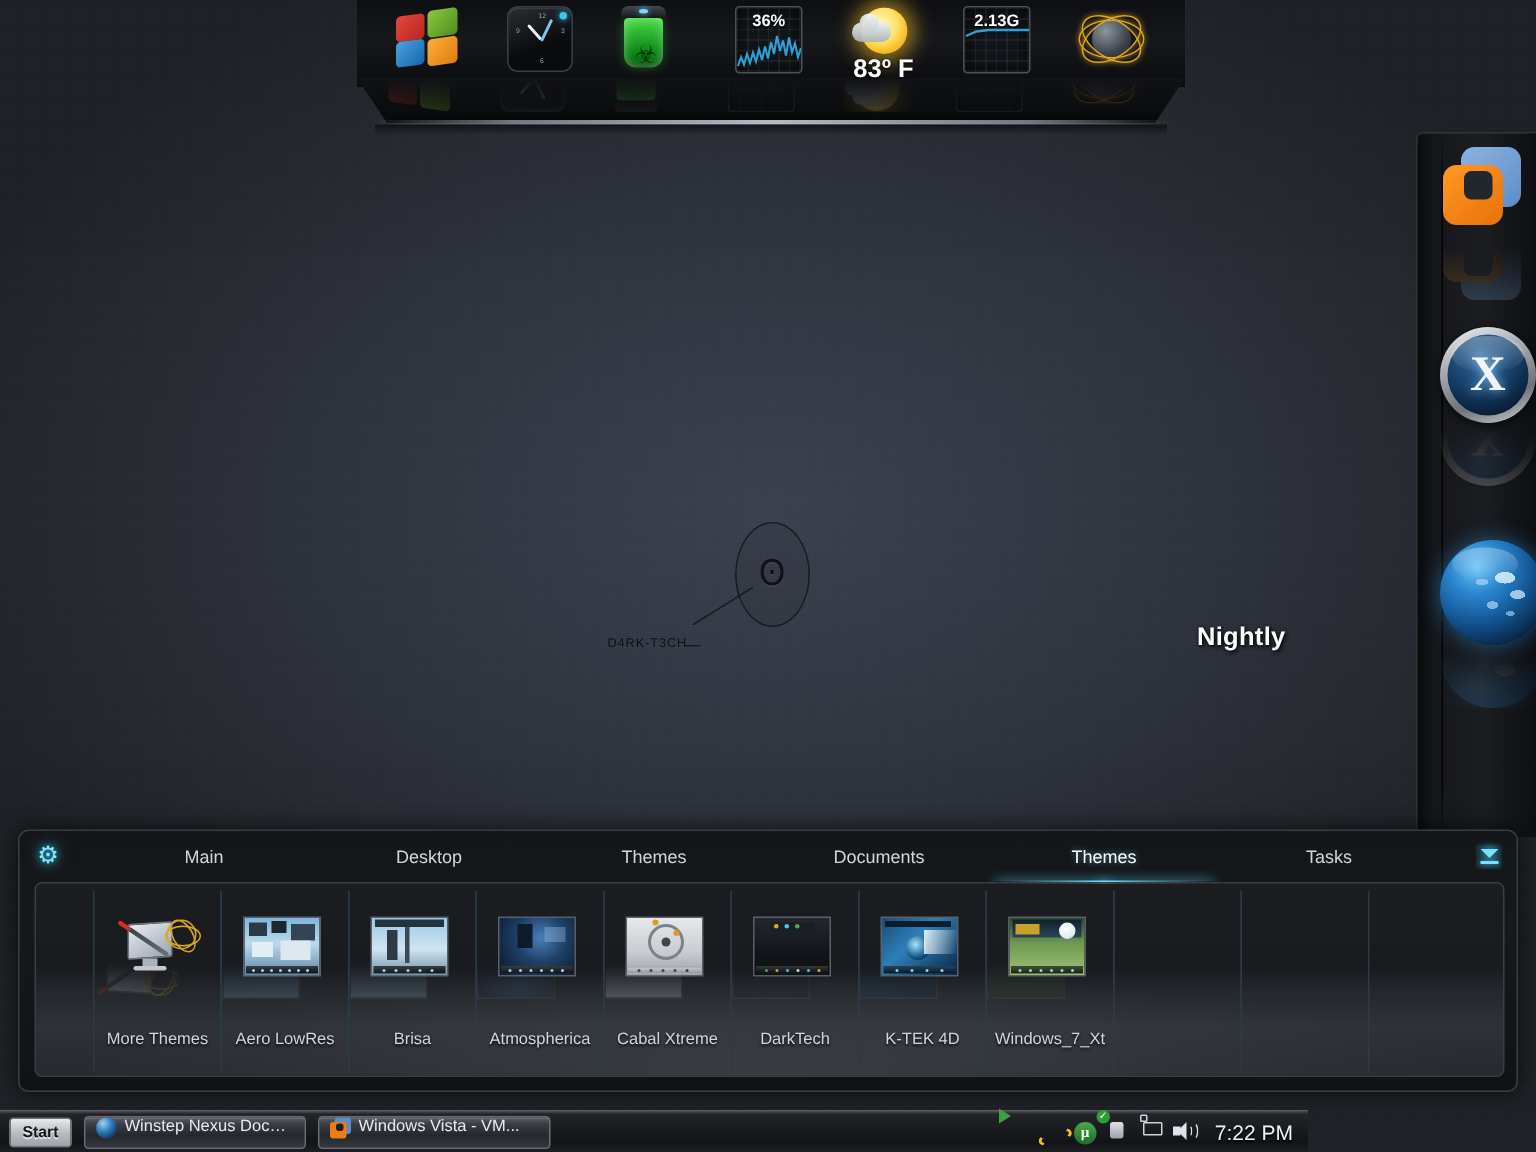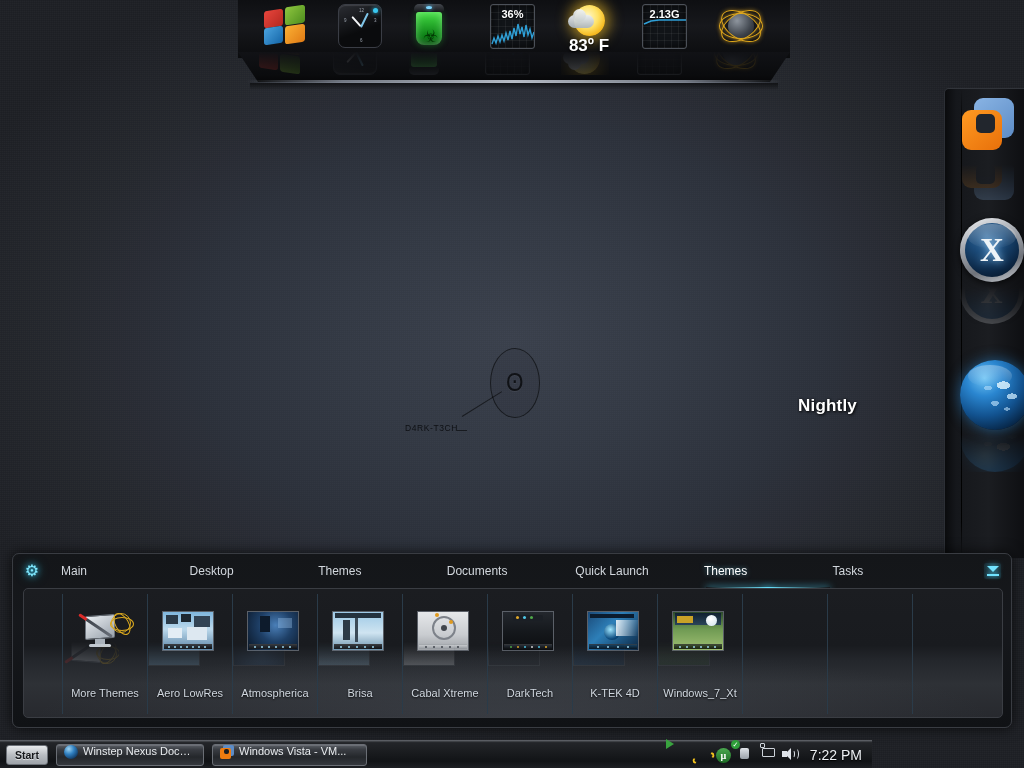--- a/index.html
+++ b/index.html
@@ -48,21 +48,21 @@
     position: absolute; left: 52px; top: 82px; width: 10px; height: 1px;
     background: rgba(0,0,0,.55);
   }
   #wall-text {
     position: absolute; left: 0px; top: 75px;
     font-size: 8.5px; letter-spacing: .6px;
     color: #0e1014; font-family: "Liberation Sans", sans-serif;
   }
 
   #nightly {
-    position: absolute; left: 798px; top: 396px;
+    position: absolute; left: 798px; top: 415px;
     font-size: 17px; font-weight: bold; color: #ffffff;
     text-shadow: 1px 1px 3px rgba(0,0,0,.9), 0 0 2px rgba(0,0,0,.6);
     letter-spacing: .2px;
   }
 
   
   #top-dock { position: absolute; left: 238px; top: 0px; width: 552px; height: 90px; }
   #top-shelf-top {
     position: absolute; left: 0; top: 0; width: 552px; height: 58px;
     background: linear-gradient(180deg,#0e0f12 0%, #17181c 45%, #0b0c0e 100%);
@@ -268,21 +268,21 @@
     position: absolute; left: 0; top: 0; width: 1000px; height: 34px;
     display: flex; align-items: center;
   }
   #gear-icon {
     position: absolute; left: 10px; top: 8px; width: 18px; height: 18px;
     color: #7fe8ff; font-size: 16px; line-height: 18px; text-align: center;
     text-shadow: 0 0 6px #35d2f5, 0 0 12px rgba(60,200,240,.6);
   }
   .tabs { position: absolute; left: 48px; top: 0; width: 900px; height: 34px; display: flex; }
   .tab {
-    flex: 1 1 0; height: 34px; display: flex; align-items: center; justify-content: flex-start;
+    flex: 1 1 0; height: 34px; display: flex; align-items: center; justify-content: center;
     font-size: 12px; color: #d2d7dd; position: relative; cursor: default;
   }
   .tab.active { color: #ffffff; text-shadow: 0 0 5px rgba(120,220,255,.55); }
   .tab.active .glow {
     position: absolute; left: 2px; right: 2px; bottom: -1px; height: 2px;
     background: linear-gradient(90deg, rgba(60,210,250,0), #6fe4ff 50%, rgba(60,210,250,0));
     box-shadow: 0 0 7px #4fd8fb;
   }
   .tab.active .tri {
     position: absolute; left: 50%; bottom: -8px; margin-left: -6px;
@@ -646,23 +646,20 @@
           </div>
         <div class="tab">
             <span>Desktop</span>
           </div>
         <div class="tab">
             <span>Themes</span>
           </div>
         <div class="tab">
             <span>Documents</span>
           </div>
-        <div class="tab">
-            <span>Quick Launch</span>
-          </div>
         <div class="tab active">
           <span>Themes</span>
           <span class="glow"></span>
           <span class="tri"></span>
         </div>
         <div class="tab">
             <span>Tasks</span>
           </div>
       </div>
 
@@ -719,62 +716,62 @@
           <div class="cell-refl">
             <div class="thumb" style="background:linear-gradient(180deg,#7fb6dd,#5f87a8);">
                 <div class="bar"></div>
               </div>
           </div>
           <div class="cell-label">Aero LowRes</div>
         </div>
 
         <div class="cell">
           <div class="cell-ico">
+            <div class="thumb" style="background:linear-gradient(180deg,#9dc9e6 0%,#cfe4f1 55%,#6e94ae 100%);">
+              <i style="position:absolute;left:2px;top:1px;width:46px;height:5px;background:#24323e;"></i>
+              <i style="position:absolute;left:10px;top:8px;width:7px;height:20px;background:#2c3a46;"></i>
+              <i style="position:absolute;left:22px;top:6px;width:3px;height:24px;background:#3b4a57;"></i>
+              <div class="bar">
+                  <i style="left:6px"></i>
+                  <i style="left:14px"></i>
+                  <i style="left:22px"></i>
+                  <i style="left:30px"></i>
+                  <i style="left:38px"></i>
+                </div>
+            </div>
+          </div>
+          <div class="cell-refl">
+            <div class="thumb" style="background:linear-gradient(180deg,#9dc9e6,#6e94ae);">
+                <div class="bar"></div>
+              </div>
+          </div>
+          <div class="cell-label">Brisa</div>
+        </div>
+
+        <div class="cell">
+          <div class="cell-ico">
             <div class="thumb" style="background:radial-gradient(circle at 55% 35%,#4a7fb8 0%,#1e3f66 45%,#0a1626 100%);">
               <i style="position:absolute;left:12px;top:4px;width:10px;height:16px;background:#0d1b2c;"></i>
               <i style="position:absolute;left:30px;top:6px;width:14px;height:10px;background:rgba(160,200,240,.35);"></i>
               <div class="bar">
                   <i style="left:5px"></i>
                   <i style="left:12px"></i>
                   <i style="left:19px"></i>
                   <i style="left:26px"></i>
                   <i style="left:33px"></i>
                   <i style="left:40px"></i>
                 </div>
             </div>
           </div>
           <div class="cell-refl">
             <div class="thumb" style="background:radial-gradient(circle at 55% 35%,#4a7fb8,#0a1626);">
                 <div class="bar"></div>
               </div>
           </div>
           <div class="cell-label">Atmospherica</div>
-        </div>
-
-        <div class="cell">
-          <div class="cell-ico">
-            <div class="thumb" style="background:linear-gradient(180deg,#9dc9e6 0%,#cfe4f1 55%,#6e94ae 100%);">
-              <i style="position:absolute;left:2px;top:1px;width:46px;height:5px;background:#24323e;"></i>
-              <i style="position:absolute;left:10px;top:8px;width:7px;height:20px;background:#2c3a46;"></i>
-              <i style="position:absolute;left:22px;top:6px;width:3px;height:24px;background:#3b4a57;"></i>
-              <div class="bar">
-                  <i style="left:6px"></i>
-                  <i style="left:14px"></i>
-                  <i style="left:22px"></i>
-                  <i style="left:30px"></i>
-                  <i style="left:38px"></i>
-                </div>
-            </div>
-          </div>
-          <div class="cell-refl">
-            <div class="thumb" style="background:linear-gradient(180deg,#9dc9e6,#6e94ae);">
-                <div class="bar"></div>
-              </div>
-          </div>
-          <div class="cell-label">Brisa</div>
         </div>
 
         <div class="cell">
           <div class="cell-ico">
             <div class="thumb" style="background:linear-gradient(180deg,#e6e8ea 0%,#c9ccd0 60%,#9ea2a7 100%);">
               <i style="position:absolute;left:14px;top:4px;width:24px;height:24px;border-radius:50%;border:2px solid #7d828a;"></i>
               <i style="position:absolute;left:23px;top:13px;width:6px;height:6px;border-radius:50%;background:#41464d;"></i>
               <i style="position:absolute;left:17px;top:1px;width:4px;height:4px;border-radius:50%;background:#e09a1e;"></i>
               <i style="position:absolute;left:31px;top:8px;width:4px;height:4px;border-radius:50%;background:#e09a1e;"></i>
               <div class="bar" style="background:linear-gradient(180deg,#c6c9cd,#8f9399);">

